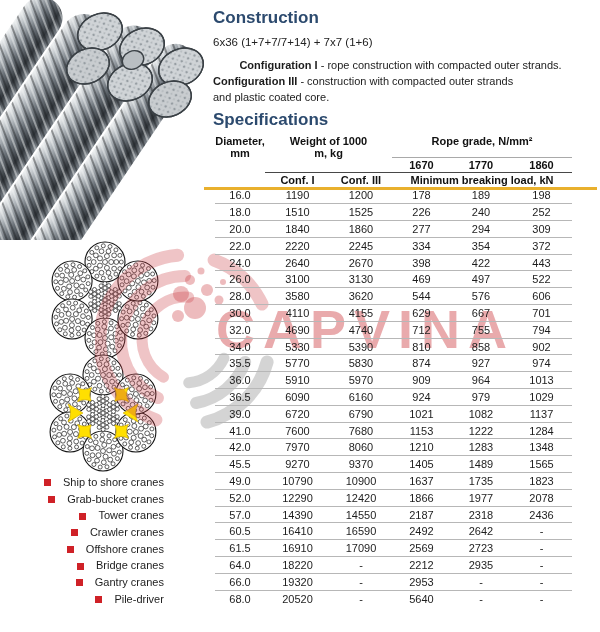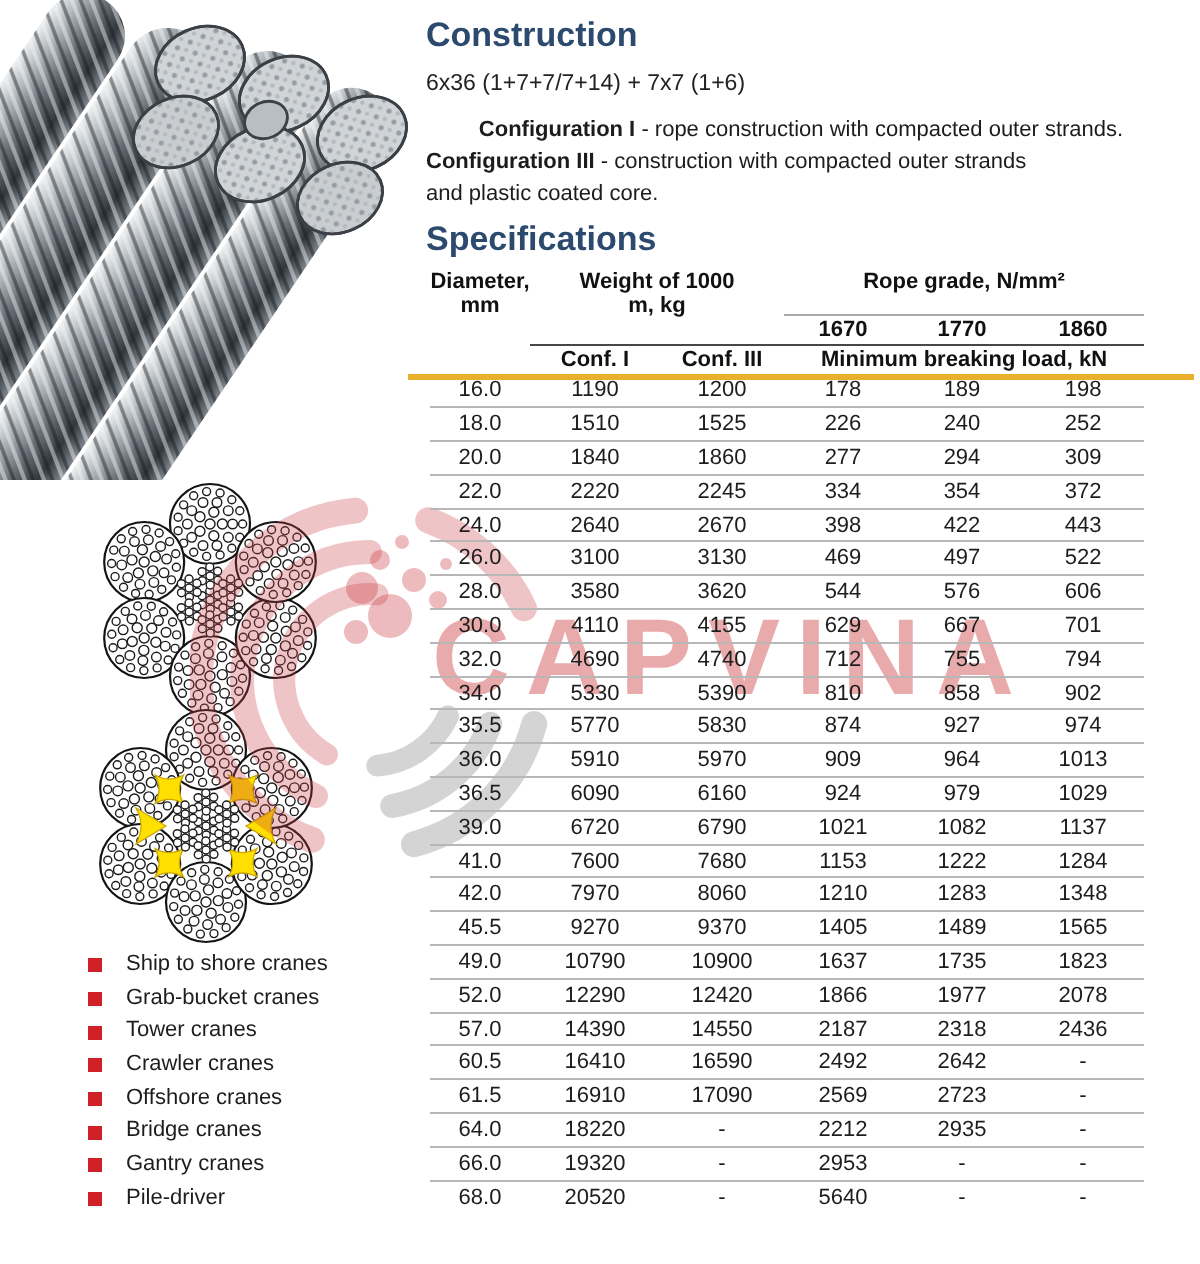--- a/index.html
+++ b/index.html
@@ -13,21 +13,21 @@
   .xsec{z-index:0;}
   #xsec1{left:45px;top:240px;}
   #xsec2{left:43px;top:353px;}
   .wm-logo{left:95px;top:240px;z-index:1;pointer-events:none;}
   .wm-text{
     left:216px;top:299px;z-index:1;pointer-events:none;
     font-size:54px;font-weight:bold;letter-spacing:8px;line-height:60px;
     color:rgba(200,42,48,0.40);white-space:nowrap;
   }
   
-  .apps{left:44px;top:477px;z-index:2;display:flex;flex-direction:column;gap:5.2px;}
+  .apps{left:44px;top:477px;z-index:2;display:flex;flex-direction:column;gap:5.2px;align-items:flex-end;}
   .app-item{display:flex;align-items:center;height:11.5px;}
   .bullet{width:7px;height:7px;background:#cf2127;margin-right:12px;flex:0 0 auto;}
   .app-label{font-size:11px;line-height:11.5px;color:#1d1d1d;}
   
   .h-navy{color:#2c4a6e;font-size:17px;font-weight:bold;line-height:20px;}
   #construction-heading{left:213px;top:8px;}
   #formula{left:213px;top:36px;font-size:11.5px;color:#222;}
   .para{left:213px;width:375px;font-size:11px;line-height:15.5px;color:#1c1c1c;}
   #para1{top:58px;text-align:center;}
   #para2{top:74px;}

